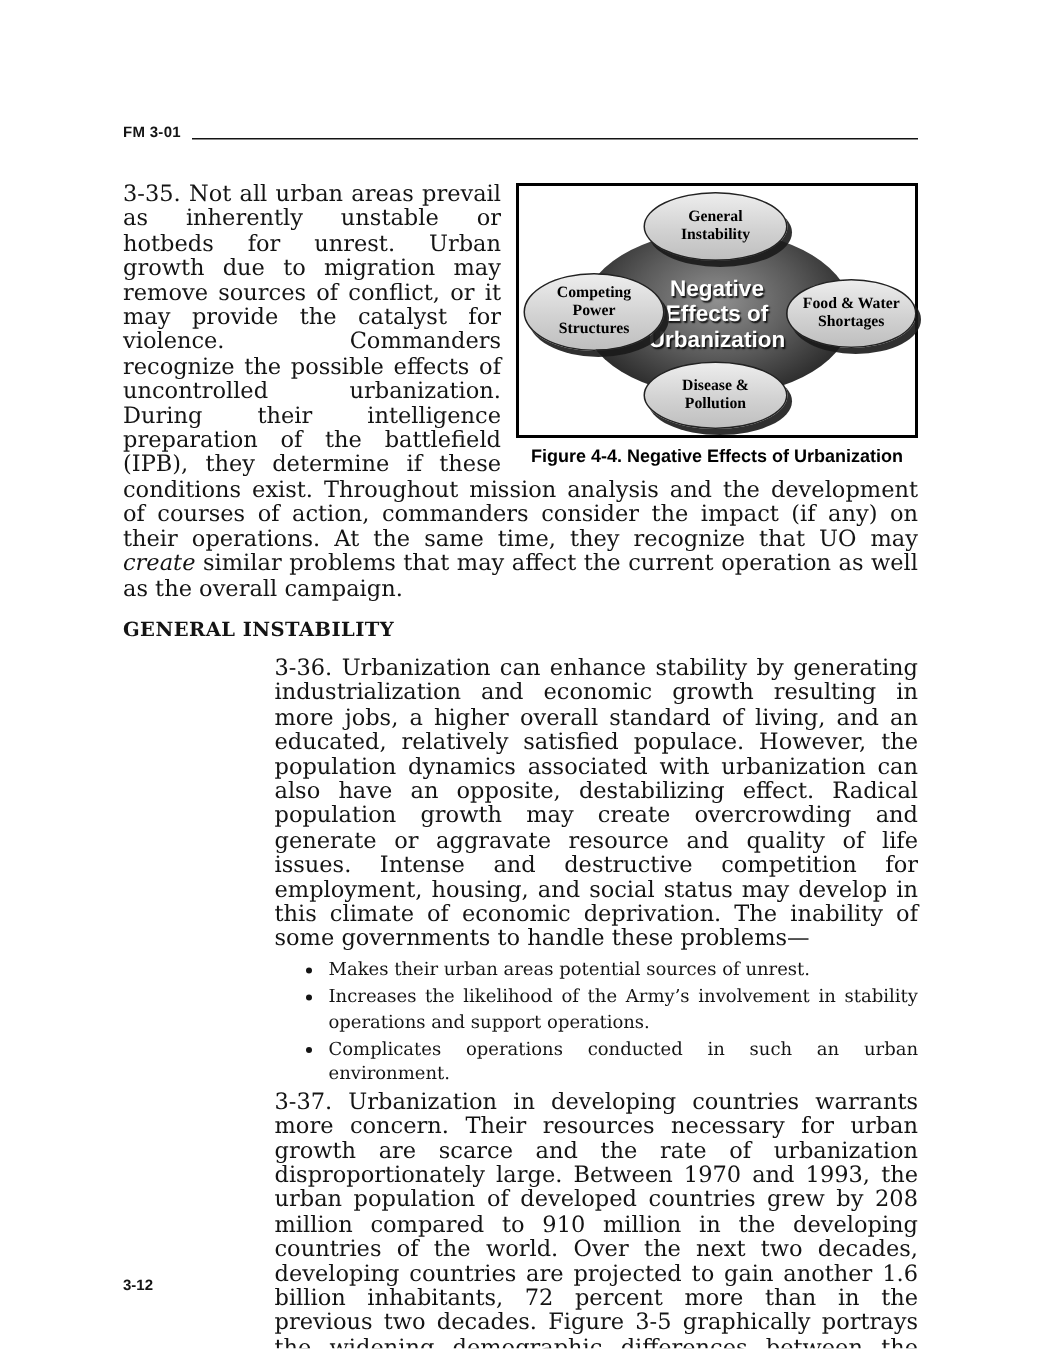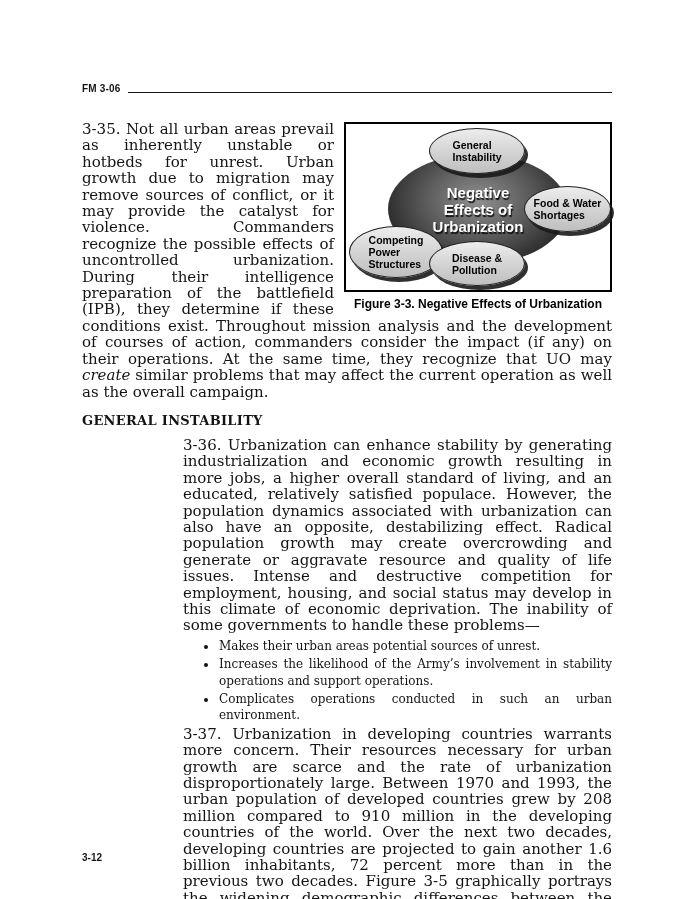--- a/index.html
+++ b/index.html
@@ -59,26 +59,26 @@
     text-align:center; white-space:pre-line;
     text-shadow:1px 1.5px 1px rgba(0,0,0,0.85);
   }
   .node {
     position:absolute; z-index:2;
     border-radius:50%;
     background:linear-gradient(180deg, #ededed 0%, #d2d2d2 55%, #bfbfbf 100%);
     border:1.4px solid #222;
     box-shadow:3px 4px 0 rgba(25,25,25,0.9);
     display:flex; align-items:center; justify-content:center;
-    font-family:Liberation Sans, sans-serif; font-weight:bold;
-    font-size:10.5px; line-height:12px; 
+    font-family:Liberation Serif, serif; font-weight:bold;
+    font-size:10.5px; line-height:12px; text-align:center;
     white-space:pre-line; color:#000;
   }
   .node-top    { left:83px;  top:4px;   width:96px; height:46px; }
-  .node-left   { left:3px;   top:58px;  width:94px; height:52px;margin-top:44px; }
+  .node-left   { left:3px;   top:58px;  width:94px; height:52px; }
   .node-right  { left:178px; top:62px;  width:87px; height:46px; }
   .node-bottom { left:83px;  top:117px; width:96px; height:45px; }
   .fig-caption {
     margin-top:5px; text-align:center;
     font-family:"Liberation Sans", sans-serif;
     font-weight:bold; font-size:12px; color:#000;
   }
 
   
   h2.section-heading {
@@ -101,21 +101,21 @@
     font-family:"Liberation Sans", sans-serif;
     font-weight:bold; font-size:10px;
   }
 </style>
 </head>
 <body>
 
 <div class="page">
 
   <div class="header">
-    <span class="doc-id">FM 3-06</span>
+    <span class="doc-id">FM 3-01</span>
     <span class="header-rule"></span>
   </div>
 
   <div class="main">
 
     <div class="para335">
       <div class="fig-wrap">
         <div class="fig-box">
           <div class="center-blob">
             <span class="center-label">Negative
@@ -125,21 +125,21 @@
           <div class="node node-top">General
 Instability</div>
           <div class="node node-left">Competing
 Power
 Structures</div>
           <div class="node node-right">Food &amp; Water
 Shortages</div>
           <div class="node node-bottom">Disease &amp;
 Pollution</div>
         </div>
-        <div class="fig-caption">Figure 3-3. Negative Effects of Urbanization</div>
+        <div class="fig-caption">Figure 4-4. Negative Effects of Urbanization</div>
       </div>
       <p class="body indent-para"><span>3-35. Not all urban areas prevail as inherently unstable or hotbeds for unrest. Urban growth due to migration may remove sources of conflict, or it may provide the catalyst for violence. Commanders recognize the possible effects of uncontrolled urbanization. During their intelligence preparation of the battlefield (IPB), they determine if these conditions exist. Throughout mission analysis and the development of courses of action, commanders consider the impact (if any) on their operations. At the same time, they recognize that UO may </span><i>create</i><span> similar problems that may affect the current operation as well as the overall campaign.</span></p>
     </div>
 
     <h2 class="section-heading">GENERAL INSTABILITY</h2>
 
     <div class="indent-block">
       <p class="body" style="margin-bottom:2px;">3-36. Urbanization can enhance stability by generating industrialization and economic growth resulting in more jobs, a higher overall standard of living, and an educated, relatively satisfied populace. However, the population dynamics associated with urbanization can also have an opposite, destabilizing effect. Radical population growth may create overcrowding and generate or aggravate resource and quality of life issues. Intense and destructive competition for employment, housing, and social status may develop in this climate of economic deprivation. The inability of some governments to handle these problems—</p>
       <ul class="bullets">
         <li>Makes their urban areas potential sources of unrest.</li>

